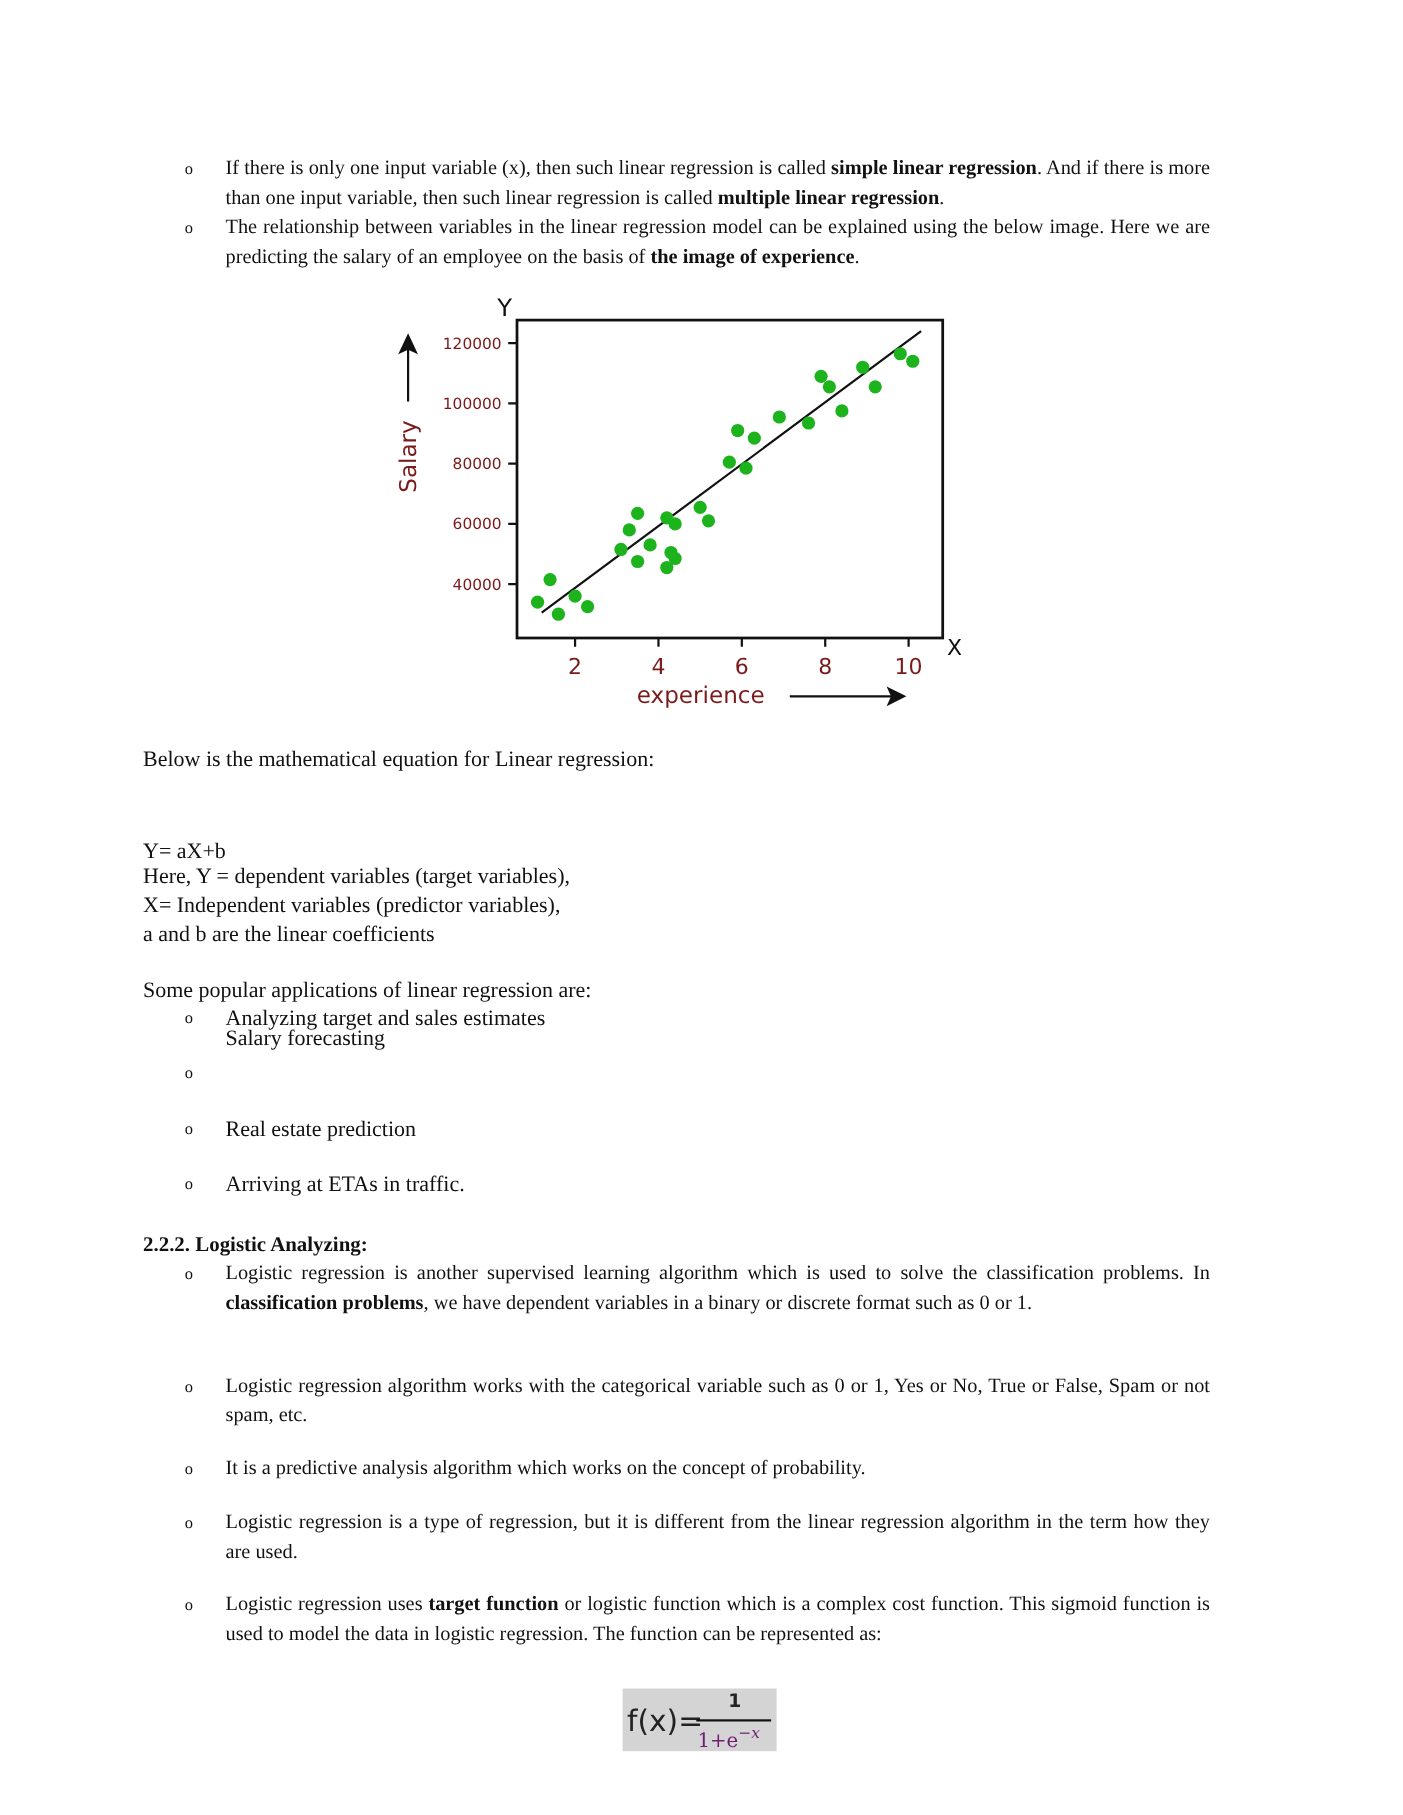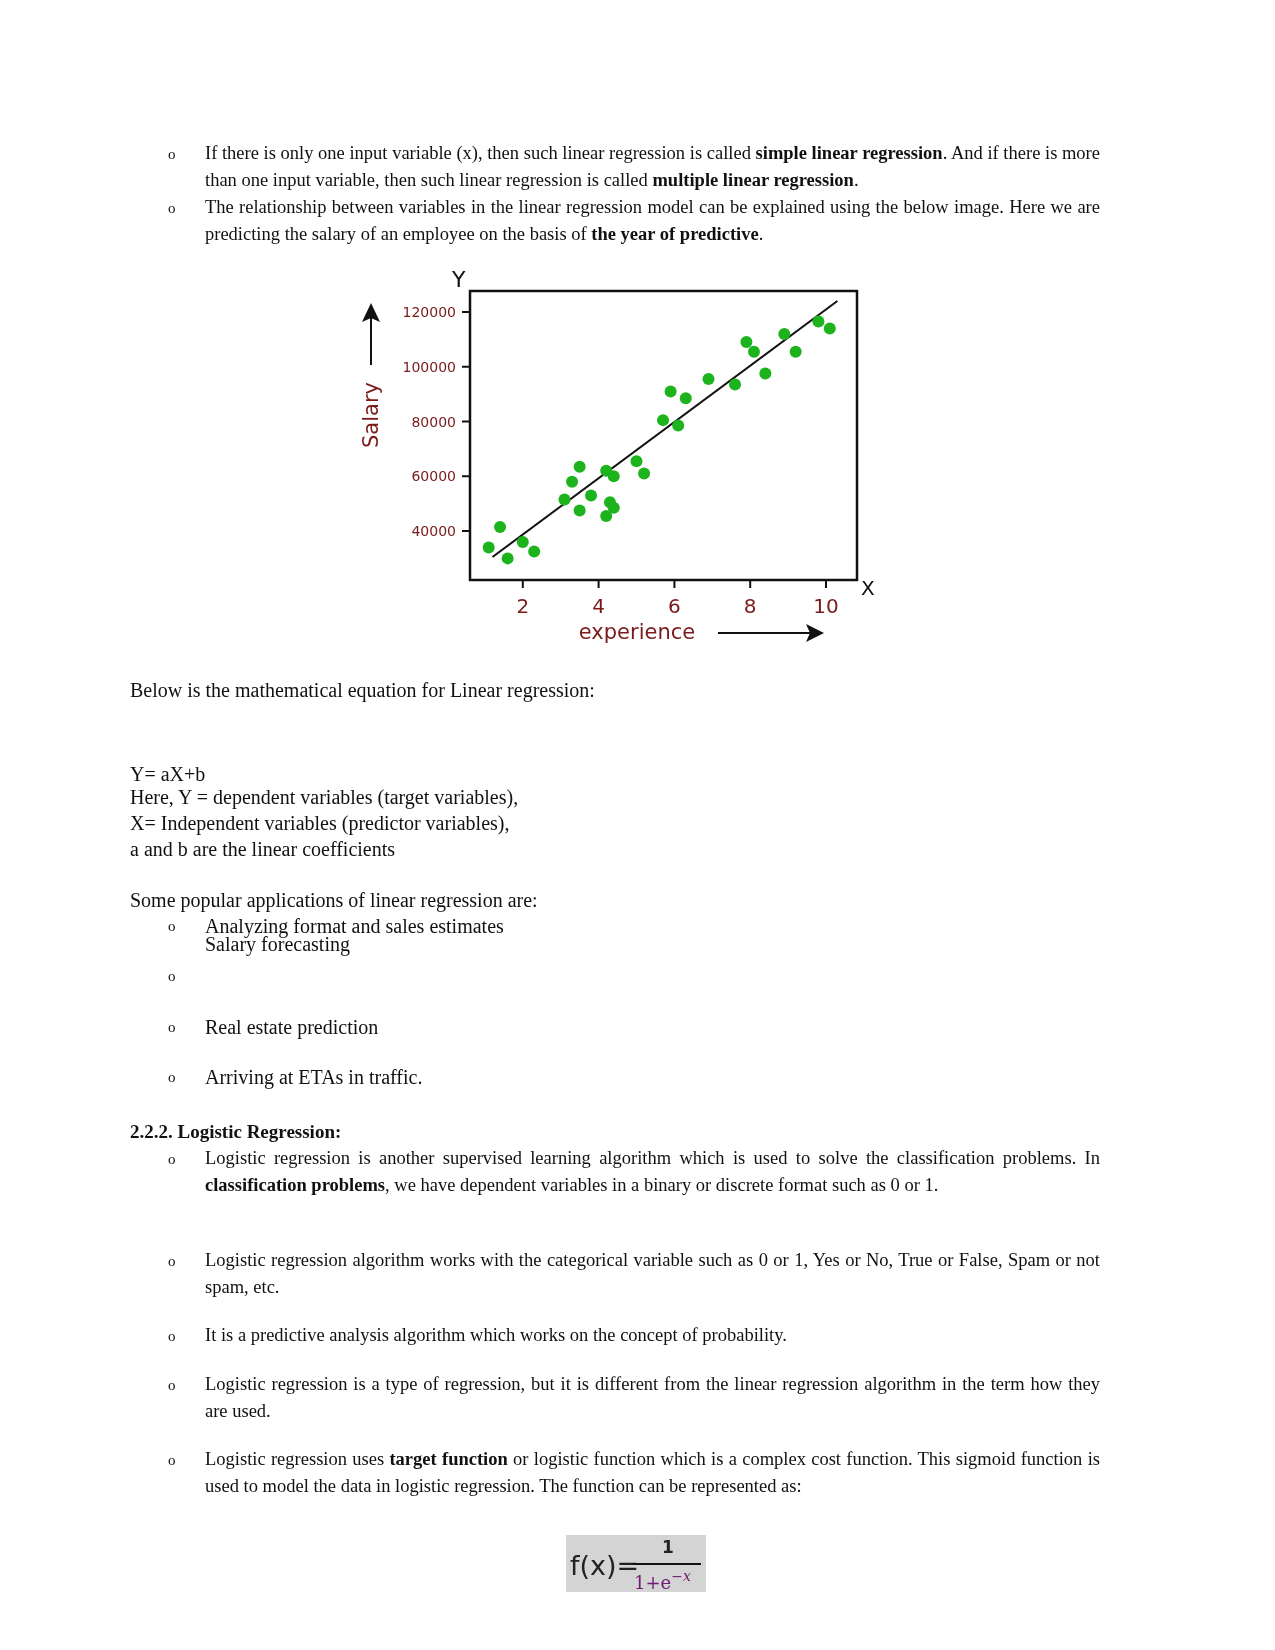--- a/index.html
+++ b/index.html
@@ -20,21 +20,21 @@
   .den { position:absolute; left:68px; top:33px; font-family:"DejaVu Serif", serif; font-size:18px; color:#701a75; }
   .den sup { font-style:italic; font-size:14px; vertical-align:8px; }
 </style>
 </head>
 <body>
 
 <div>
   <span class="bullet" style="left:168px;top:146px;">o</span>
   <div class="btext p" style="top:140px;"><span>If there is only one input variable (x), then such linear regression is called </span><b>simple linear regression</b><span>. And if there is more than one input variable, then such linear regression is called </span><b>multiple linear regression</b><span>.</span></div>
   <span class="bullet" style="left:168px;top:200px;">o</span>
-  <div class="btext p" style="top:194px;"><span>The relationship between variables in the linear regression model can be explained using the below image. Here we are predicting the salary of an employee on the basis of </span><b>the year of predictive</b><span>.</span></div>
+  <div class="btext p" style="top:194px;"><span>The relationship between variables in the linear regression model can be explained using the below image. Here we are predicting the salary of an employee on the basis of </span><b>the image of experience</b><span>.</span></div>
 </div>
 
 <svg id="chart" width="540" height="390">
   <g id="chart-layer">
       <rect x="130" y="26" width="387" height="289" fill="none" stroke="#111" stroke-width="2.5"></rect>
       <line x1="122" y1="266" x2="130" y2="266" stroke="#111" stroke-width="2"></line>
       <text x="116" y="271" text-anchor="end" font-size="14" fill="#7a1a1a" font-family="DejaVu Sans, sans-serif">40000</text>
       <line x1="122" y1="211.25" x2="130" y2="211.25" stroke="#111" stroke-width="2"></line>
       <text x="116" y="216.25" text-anchor="end" font-size="14" fill="#7a1a1a" font-family="DejaVu Sans, sans-serif">60000</text>
       <line x1="122" y1="156.5" x2="130" y2="156.5" stroke="#111" stroke-width="2"></line>
@@ -97,30 +97,30 @@
 
 <div class="abs p2" style="left:130px;top:677px;">Below is the mathematical equation for Linear regression:</div>
 <div class="abs p2" style="left:130px;top:761px;">Y= aX+b</div>
 <div class="abs p2" style="left:130px;top:784px;">Here, Y = dependent variables (target variables),</div>
 <div class="abs p2" style="left:130px;top:810px;">X= Independent variables (predictor variables),</div>
 <div class="abs p2" style="left:130px;top:836px;">a and b are the linear coefficients</div>
 
 <div class="abs p2" style="left:130px;top:887px;">Some popular applications of linear regression are:</div>
 <div>
   <span class="bullet" style="left:168px;top:918px;">o</span>
-  <div class="abs p2" style="left:205px;top:913px;">Analyzing format and sales estimates</div>
+  <div class="abs p2" style="left:205px;top:913px;">Analyzing target and sales estimates</div>
   <span class="bullet" style="left:168px;top:968px;">o</span>
   <div class="abs p2" style="left:205px;top:931px;">Salary forecasting</div>
   <span class="bullet" style="left:168px;top:1019px;">o</span>
   <div class="abs p2" style="left:205px;top:1014px;font-family:Liberation Serif, serif;">Real estate prediction</div>
   <span class="bullet" style="left:168px;top:1069px;">o</span>
   <div class="abs p2" style="left:205px;top:1064px;">Arriving at ETAs in traffic.</div>
 </div>
 
-<div class="abs heading" style="left:130px;top:1121px;">2.2.2. Logistic Regression:</div>
+<div class="abs heading" style="left:130px;top:1121px;">2.2.2. Logistic Analyzing:</div>
 <div>
   <span class="bullet" style="left:168px;top:1151px;">o</span>
   <div class="btext p" style="top:1145px;"><span>Logistic regression is another supervised learning algorithm which is used to solve the classification problems. In </span><b>classification problems</b><span>, we have dependent variables in a binary or discrete format such as 0 or 1.</span></div>
   <span class="bullet" style="left:168px;top:1253px;">o</span>
   <div class="btext p" style="top:1247px;"><span>Logistic regression algorithm works with the categorical variable such as 0 or 1, Yes or No, True or False, Spam or not spam, etc.</span></div>
   <span class="bullet" style="left:168px;top:1328px;">o</span>
   <div class="btext p" style="top:1322px;"><span>It is a predictive analysis algorithm which works on the concept of probability.</span></div>
   <span class="bullet" style="left:168px;top:1377px;">o</span>
   <div class="btext p" style="top:1371px;"><span>Logistic regression is a type of regression, but it is different from the linear regression algorithm in the term how they are used.</span></div>
   <span class="bullet" style="left:168px;top:1452px;">o</span>

